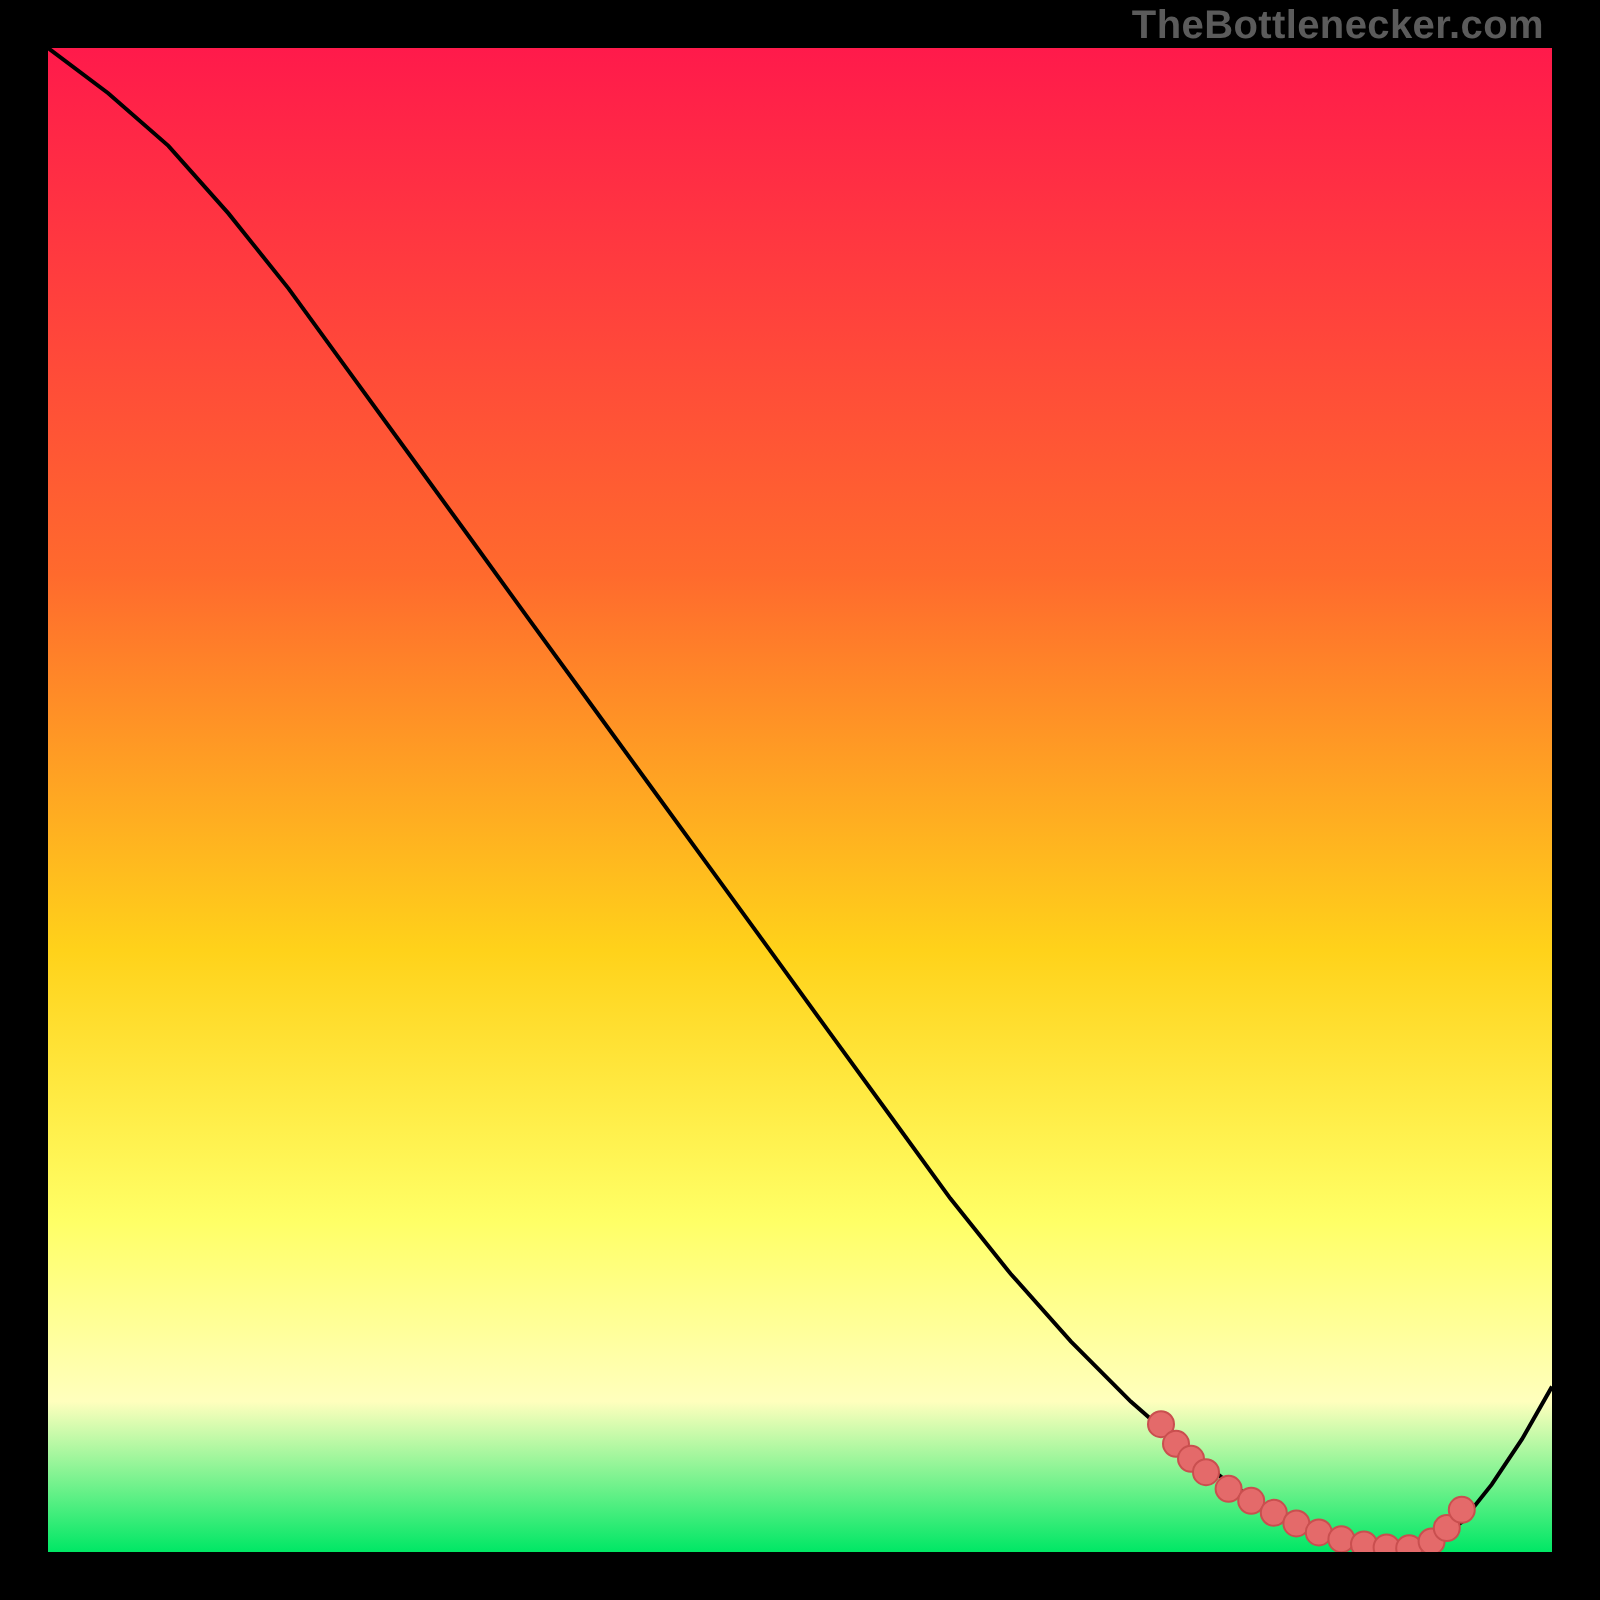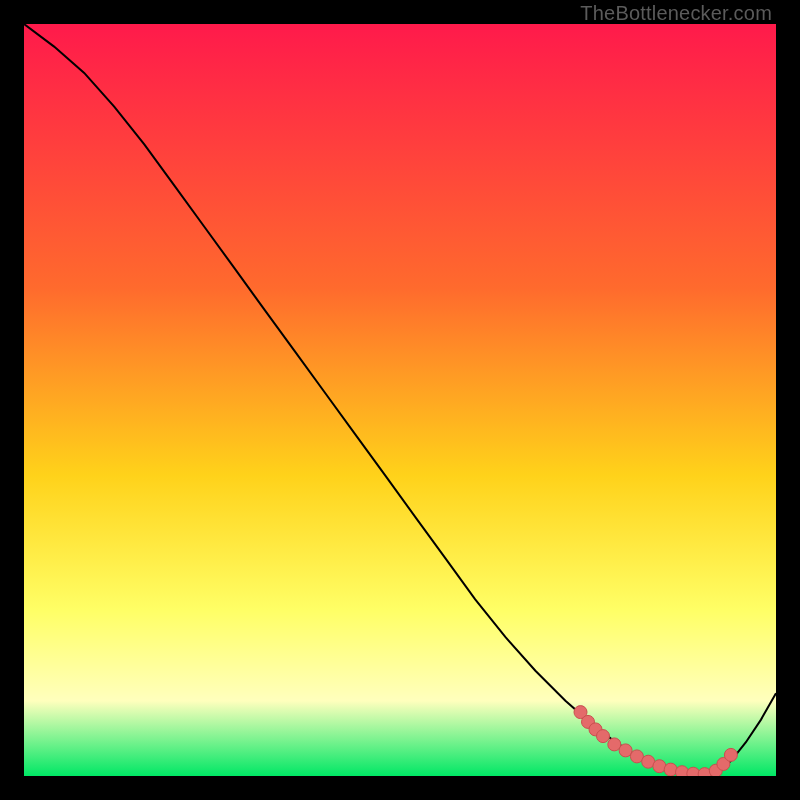--- a/index.html
+++ b/index.html
@@ -24,21 +24,21 @@
     left: 0;
     top: 0;
     width: 752px;
     height: 752px;
   }
   .watermark {
     position: absolute;
     top: 2px;
     right: 28px;
     font-size: 20px;
-    font-weight: 400;
+    font-weight: 700;
     color: #5b5b5b;
     letter-spacing: 0.2px;
     user-select: none;
   }
   svg { display: block; }
 </style>
 </head>
 <body>
 
 <div class="watermark">TheBottlenecker.com</div>

